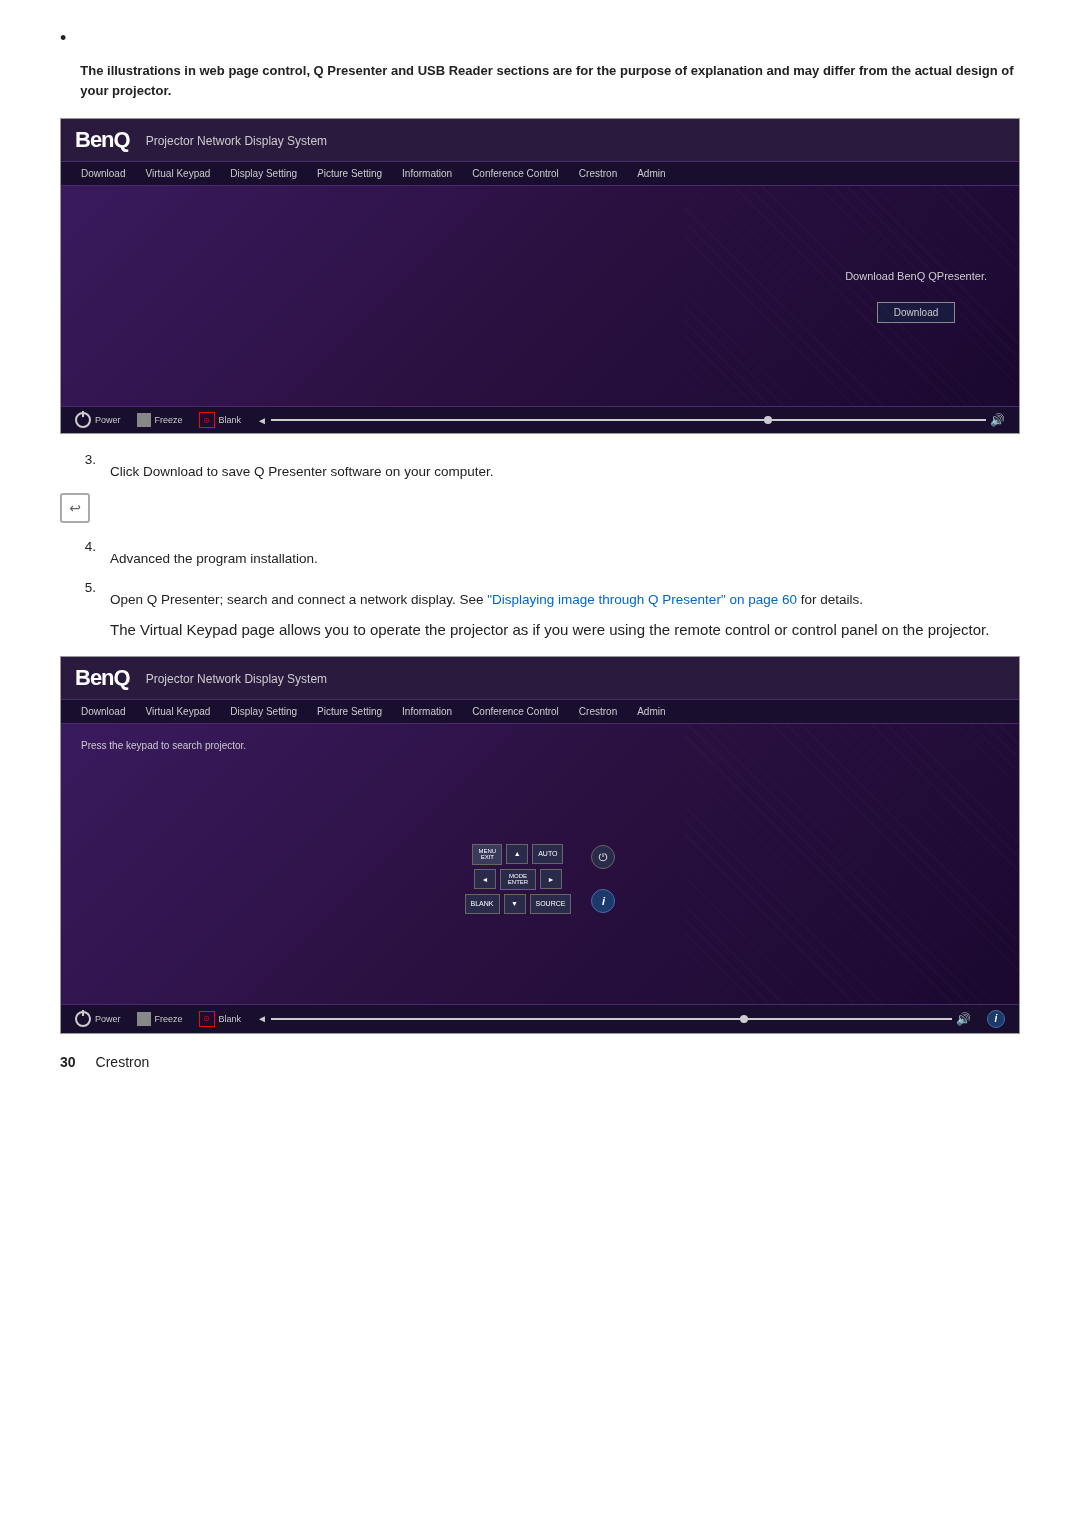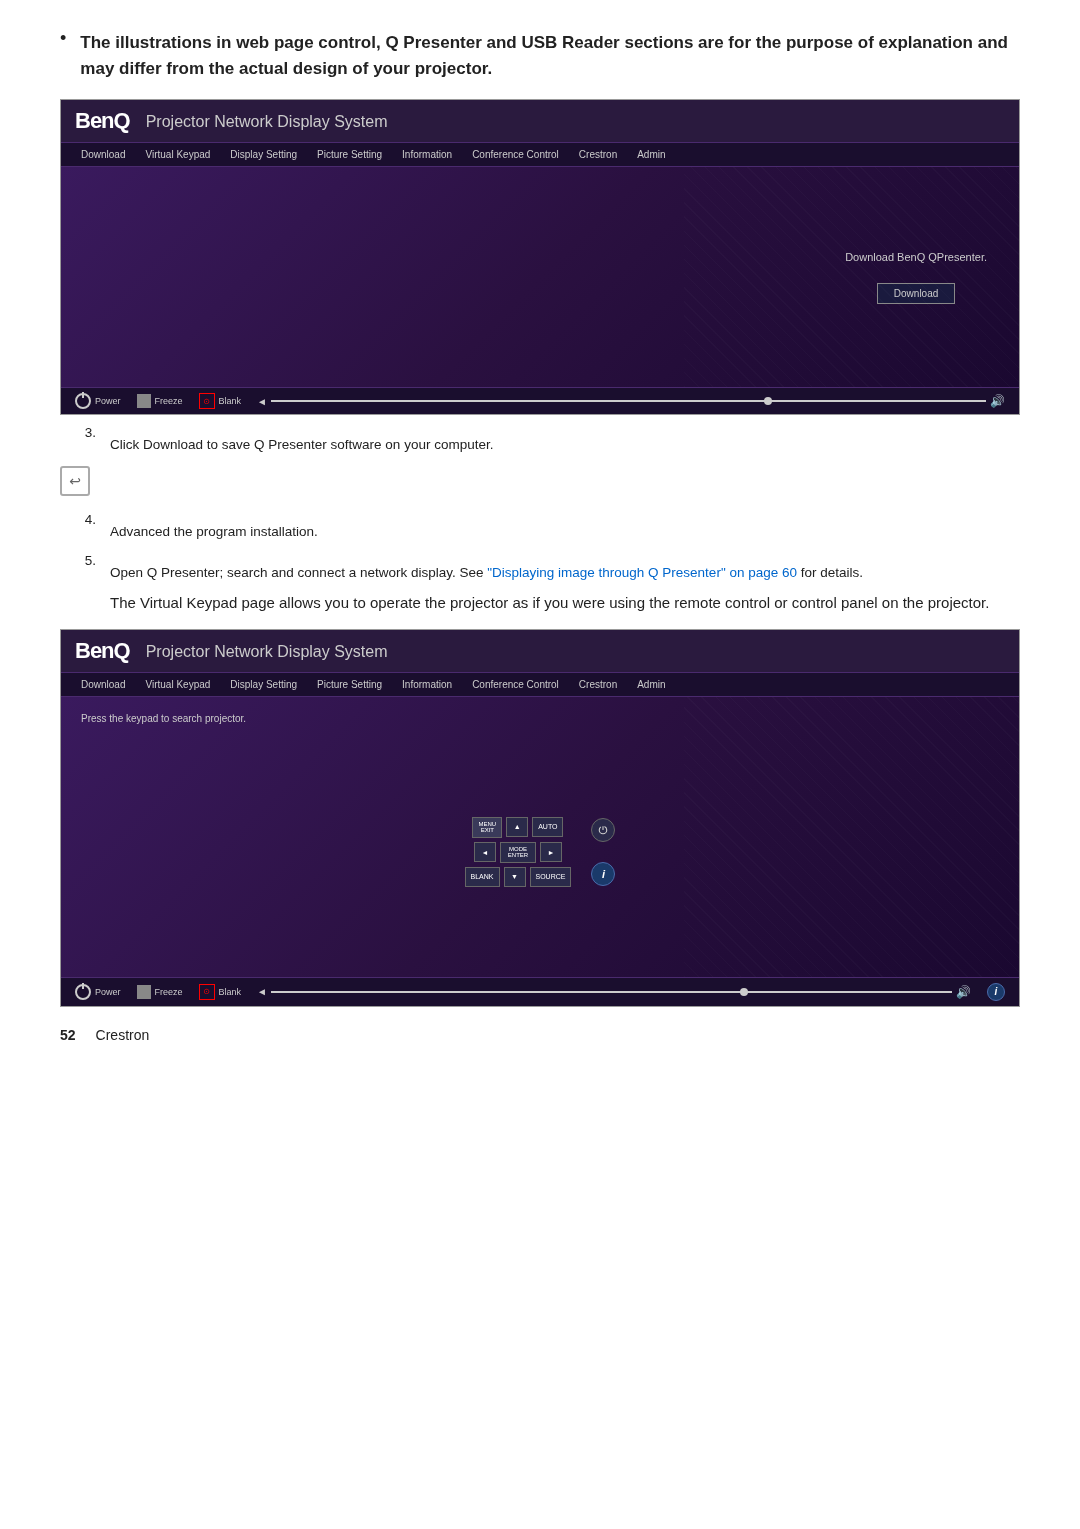--- a/index.html
+++ b/index.html
@@ -22,30 +22,31 @@
       align-items: flex-start;
       margin-bottom: 10px;
     }
     .bullet-dot {
       font-size: 18px;
       margin-right: 14px;
       margin-top: -2px;
       flex-shrink: 0;
     }
     .bullet-text {
-      font-size: 17px;
+      font-size: 13px;
       line-height: 1.5;
       font-weight: bold;
+      margin-top: 31px;
     }
 
     
     .screenshot-container {
       border: 1px solid #999;
       background: #a3a3a3;
-      margin-bottom: 8px;
+      margin-bottom: 16px;
       width: 100%;
       overflow: hidden;
     }
 
     
     .benq-header {
       background: #2a1a3e;
       padding: 8px 14px;
       display: flex;
       align-items: center;
@@ -56,21 +57,21 @@
       font-weight: 900;
       color: #fff;
       font-family: Arial Black, Arial, sans-serif;
       margin-right: 16px;
       letter-spacing: -1px;
     }
     .benq-logo span {
       color: #fff;
     }
     .benq-subtitle {
-      font-size: 16px;
+      font-size: 12px;
       color: #ccc;
       margin-top: 2px;
     }
 
     
     .benq-nav {
       background: #1a0e2e;
       display: flex;
       padding: 0 10px;
       border-bottom: 1px solid #4a2a6e;
@@ -556,15 +557,15 @@
       <div class="slider-line">
         <div class="slider-dot"></div>
       </div>
       <span class="speaker-icon">🔊</span>
     </div>
     <div class="info-statusbar">i</div>
   </div>
 </div>
 
 <div class="page-footer">
-  <span class="page-number">52</span>
+  <span class="page-number">30</span>
   <span class="page-section">Crestron</span>
 </div>
 
 </body></html>

